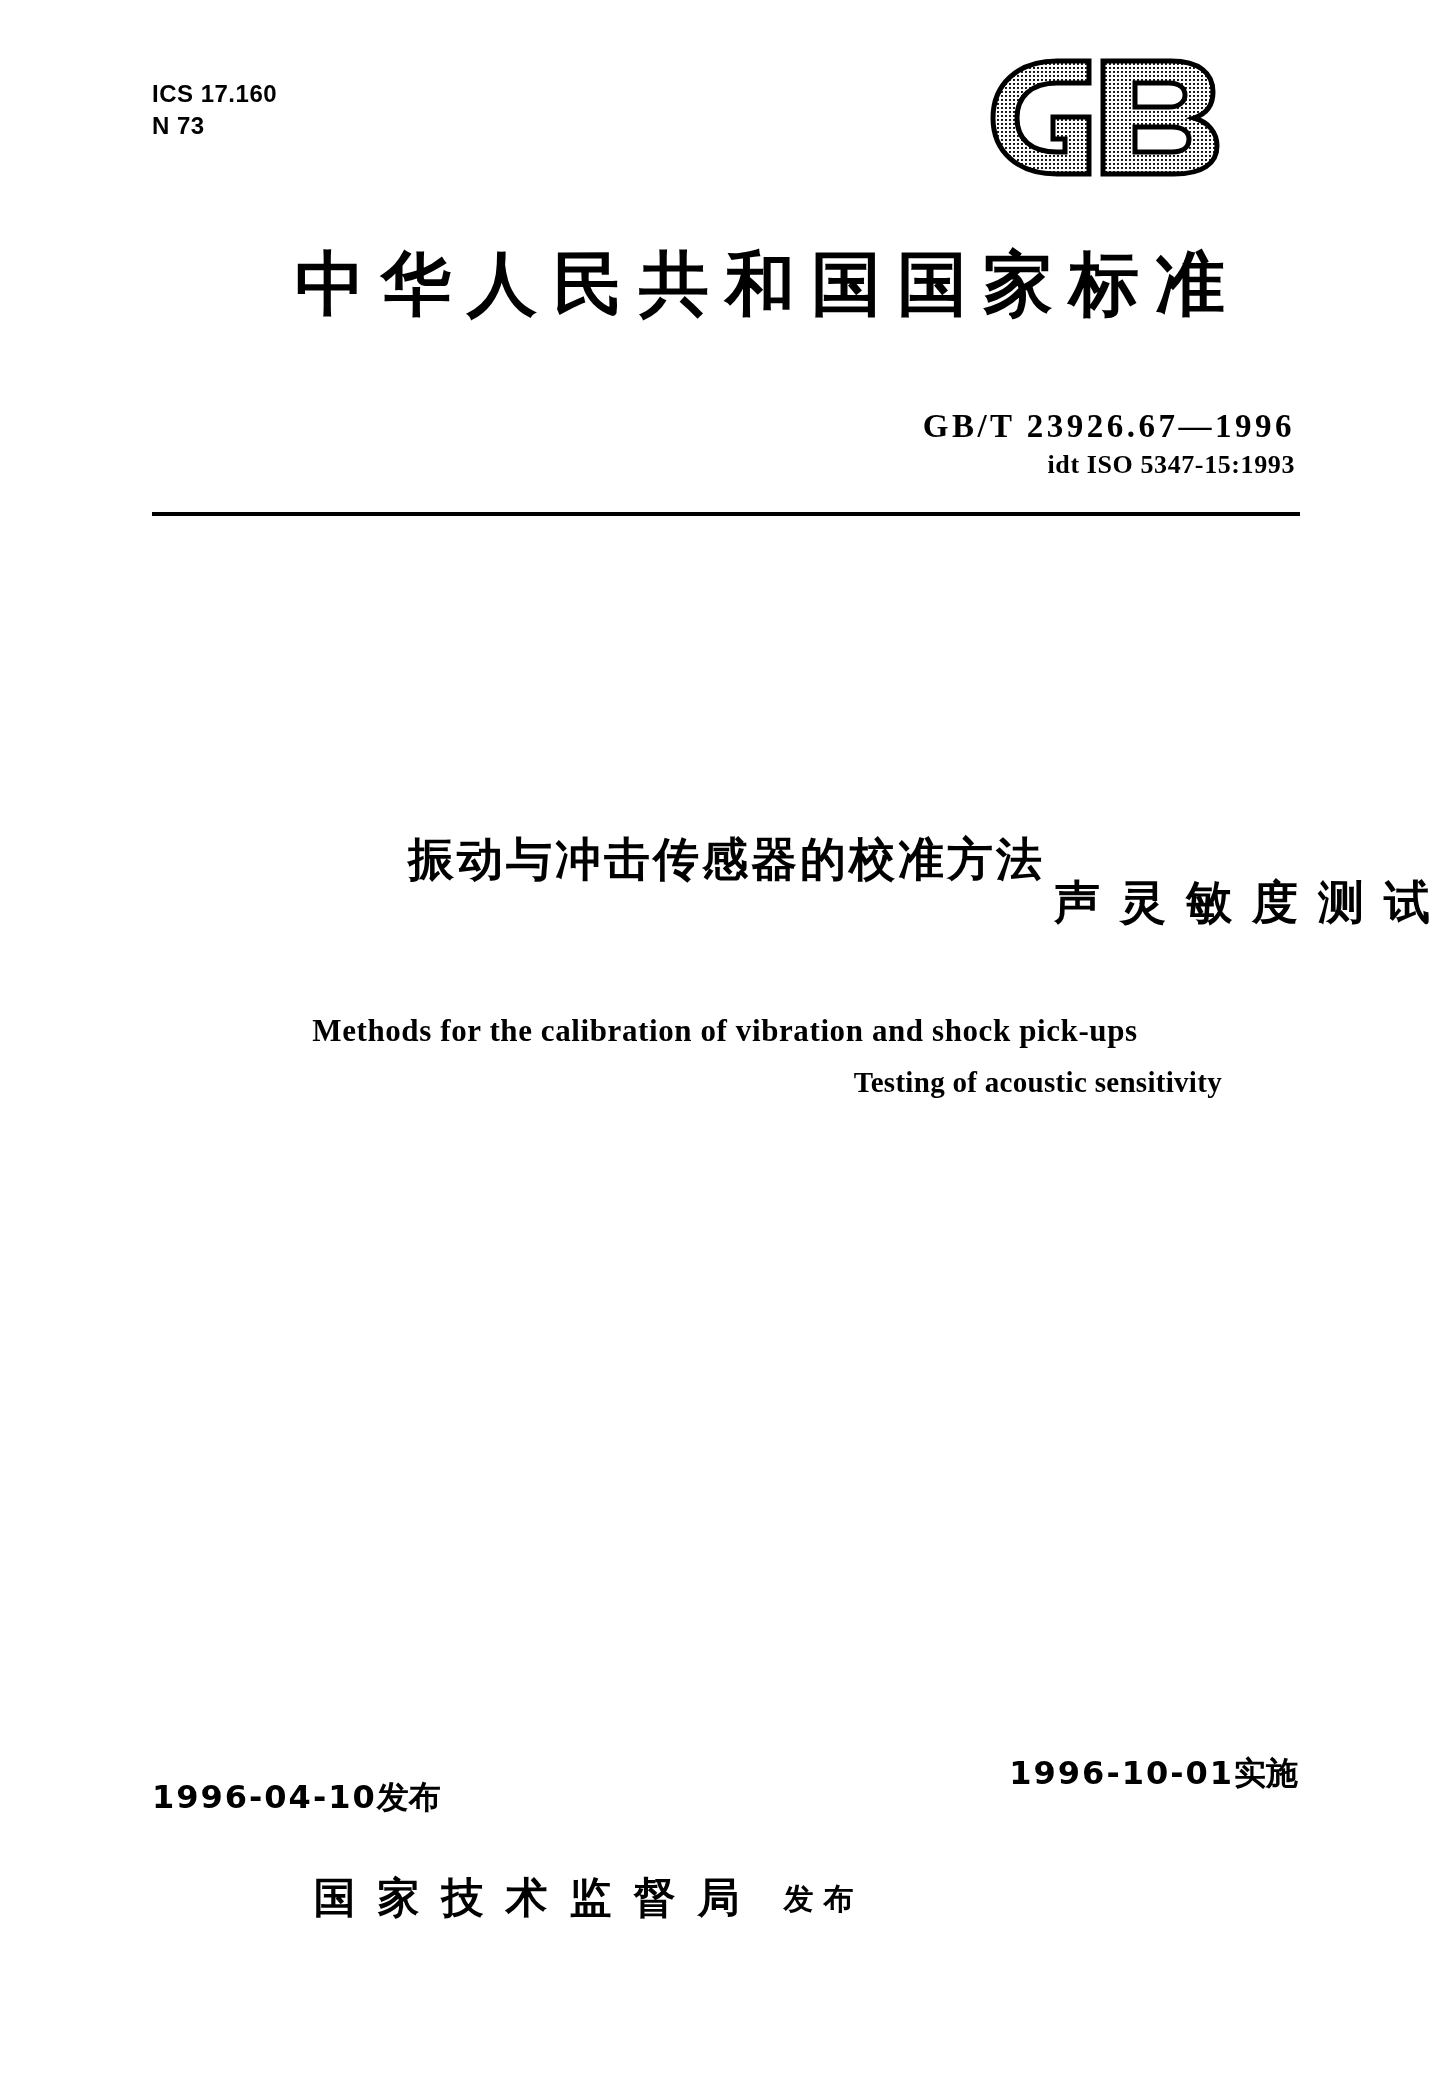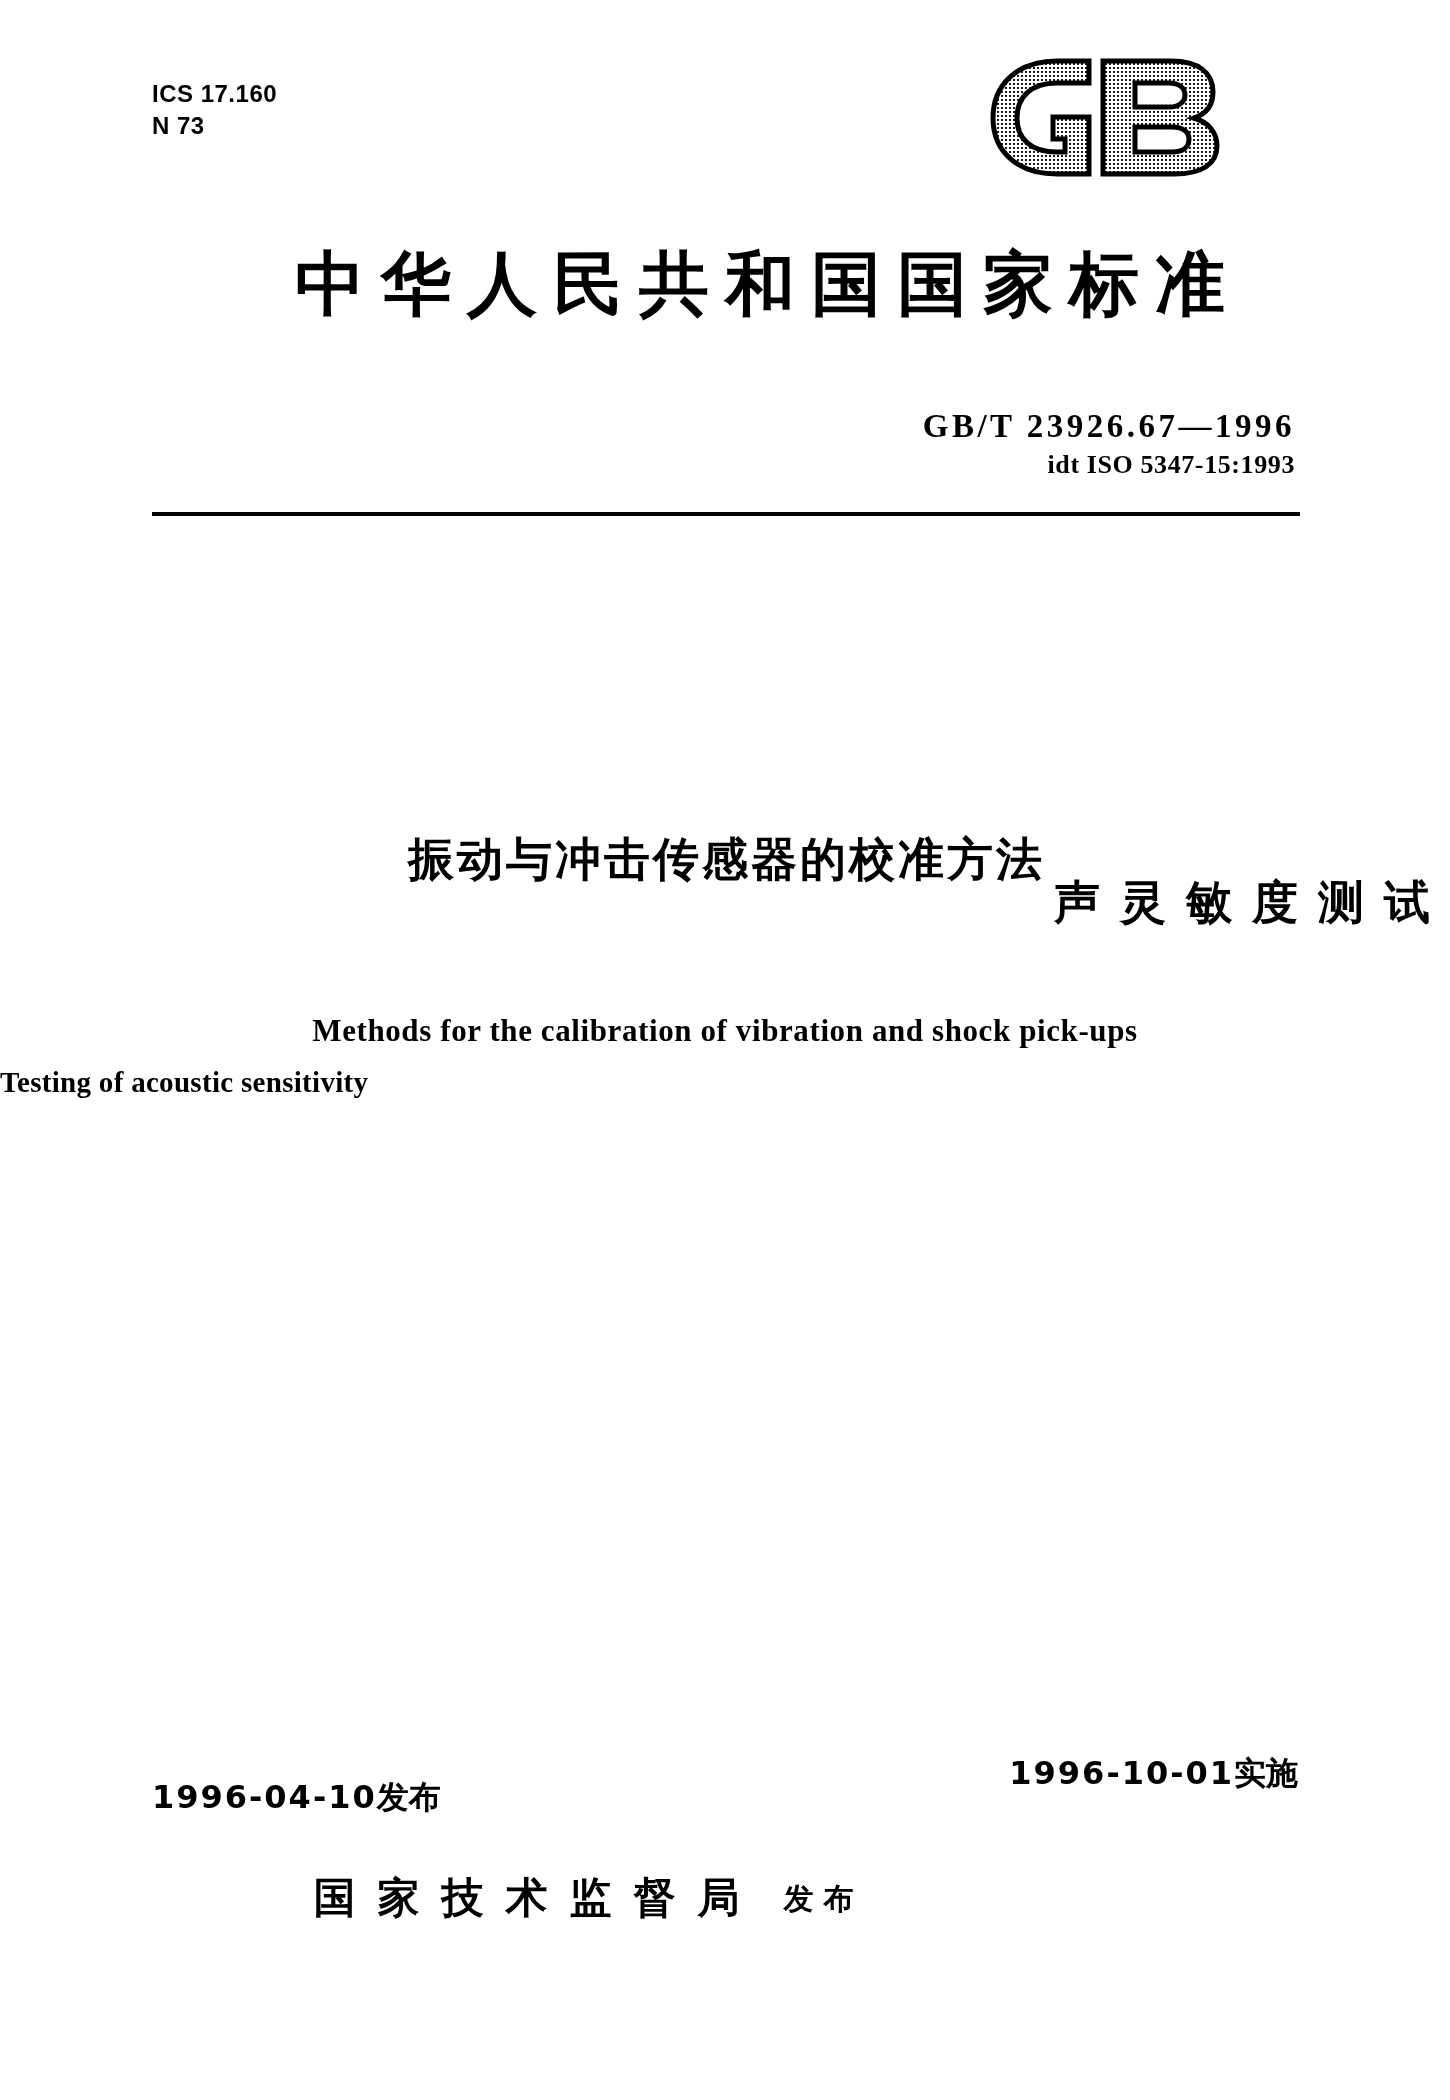--- a/index.html
+++ b/index.html
@@ -133,21 +133,21 @@
     font-family: "Liberation Serif", serif;
     font-weight: bold;
     font-size: 31px;
     letter-spacing: 0.6px;
   }
   .en-title-2 {
     position: absolute;
     left: 0;
     top: 1066px;
     width: 1222px;
-    text-align: left;
+    text-align: right;
     font-family: "Liberation Serif", serif;
     font-weight: bold;
     font-size: 29px;
     letter-spacing: 0.3px;
   }
 
   
   .date-issue {
     position: absolute;
     left: 152px;

